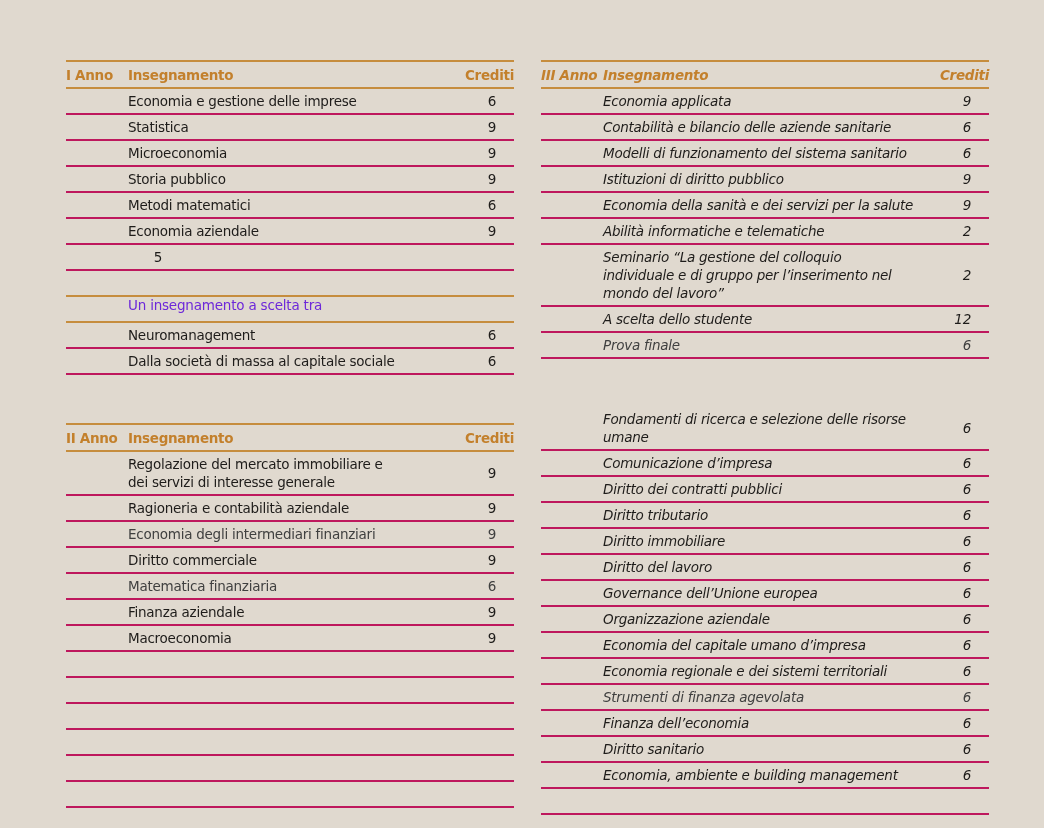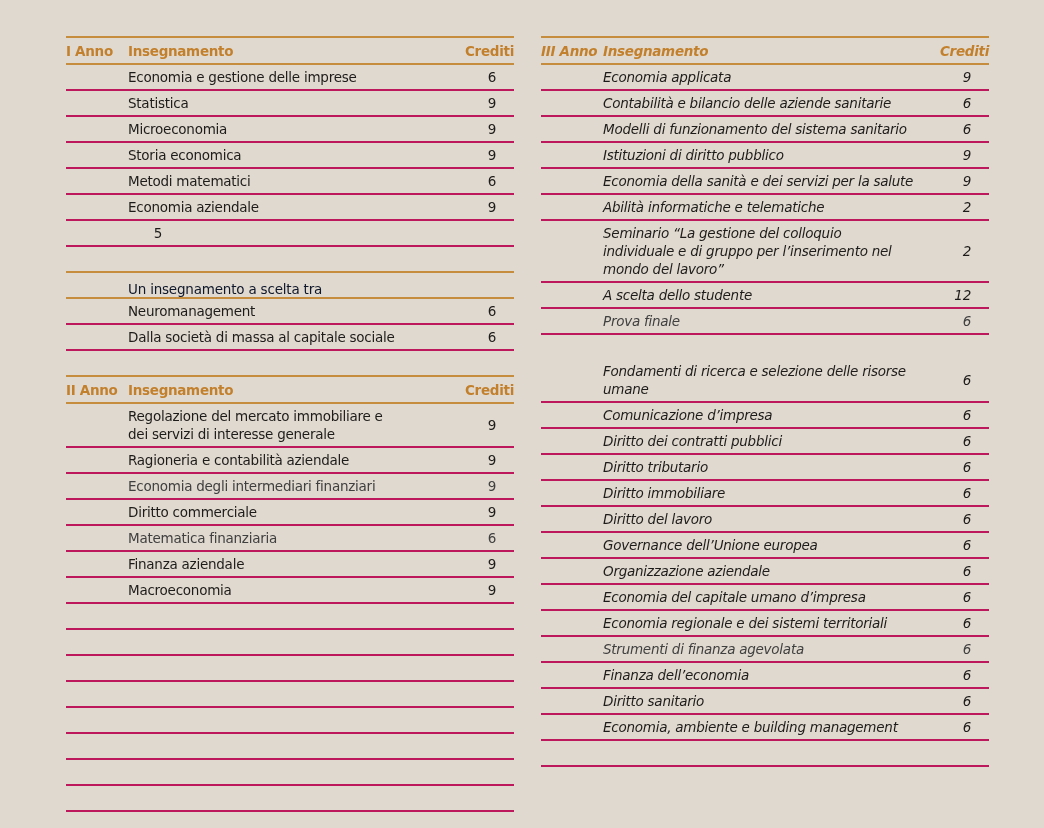--- a/index.html
+++ b/index.html
@@ -6,37 +6,37 @@
     body {
       width: 1044px; height: 828px; overflow: hidden;
       background: #e0d9cf;
       font-family: "DejaVu Sans", sans-serif;
       color: #1e1c1a;
       position: relative;
     }
     .col { position: absolute; top: 36px; width: 448px; }
     .col.left { left: 66px; }
     .col.right { left: 541px; font-style: italic; }
-    .tbl { width: 100%; }
+    .tbl { width: 100%; margin-top: 24px; }
     .hdr {
       display: flex; align-items: center;
       height: 25px;
       border-top: 2px solid #c68d3e;
       border-bottom: 2px solid #c68d3e;
       color: #c3802c;
       font-weight: bold;
       font-size: 13.5px;
       letter-spacing: -0.3px;
     }
     .sub {
-      display: flex; align-items: flex-end;
+      display: flex; align-items: flex-start;
       height: 24px;
       border-top: 2px solid #c68d3e;
       border-bottom: 2px solid #c68d3e;
-      color: #0f172a;
+      color: #6d28d9;
       font-size: 13.5px;
       letter-spacing: -0.2px;
     }
     .c1 { width: 62px; flex: 0 0 62px; }
     .c2 { flex: 1 1 auto; }
     .c3 { width: 52px; flex: 0 0 52px; text-align: right; }
     .row {
       display: flex; align-items: center;
       min-height: 24px;
       border-bottom: 2px solid #be185d;
@@ -71,21 +71,21 @@
         <span class="c2">Statistica</span>
         <span class="c3">9</span>
       </div>
     <div class="row">
         <span class="c1"></span>
         <span class="c2">Microeconomia</span>
         <span class="c3">9</span>
       </div>
     <div class="row">
         <span class="c1"></span>
-        <span class="c2">Storia economica</span>
+        <span class="c2">Storia pubblico</span>
         <span class="c3">9</span>
       </div>
     <div class="row">
         <span class="c1"></span>
         <span class="c2">Metodi matematici</span>
         <span class="c3">6</span>
       </div>
     <div class="row">
         <span class="c1"></span>
         <span class="c2">Economia aziendale</span>

